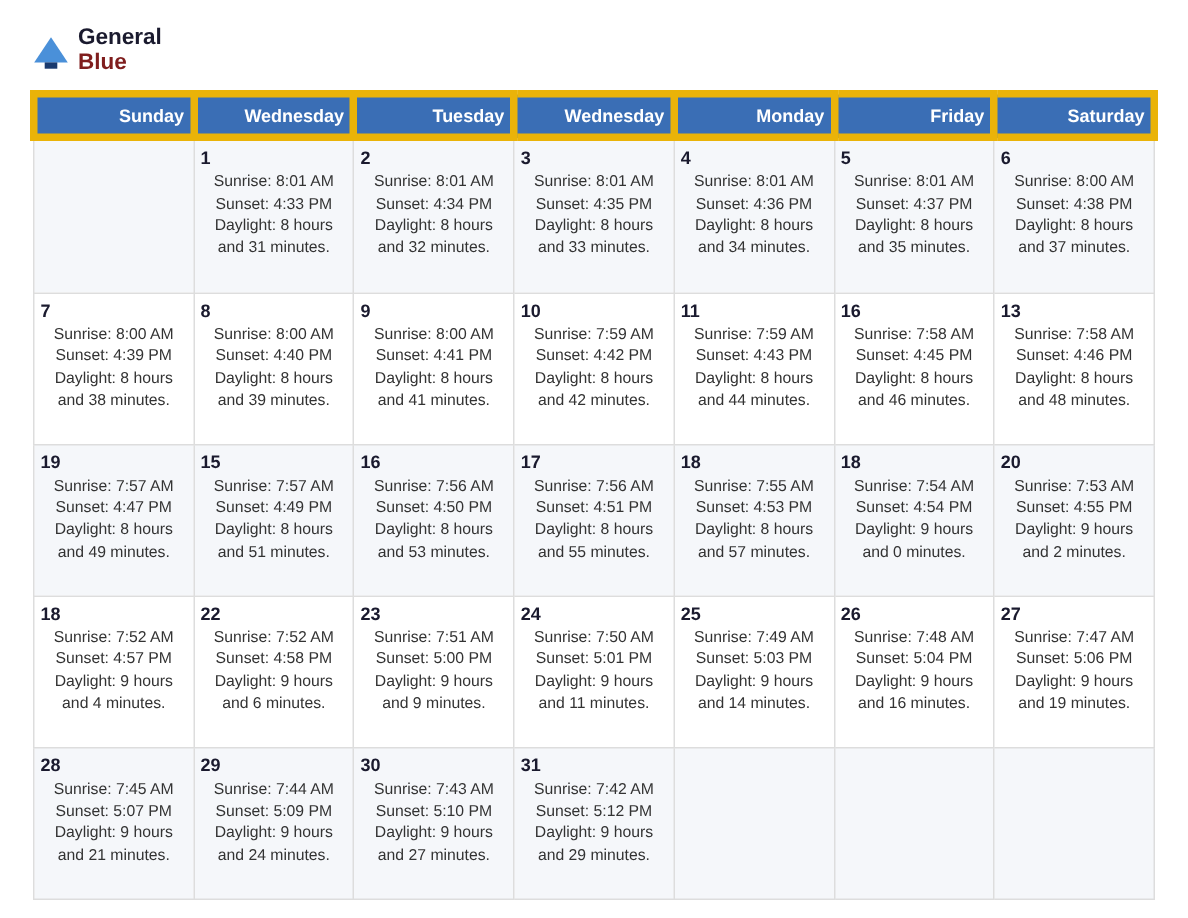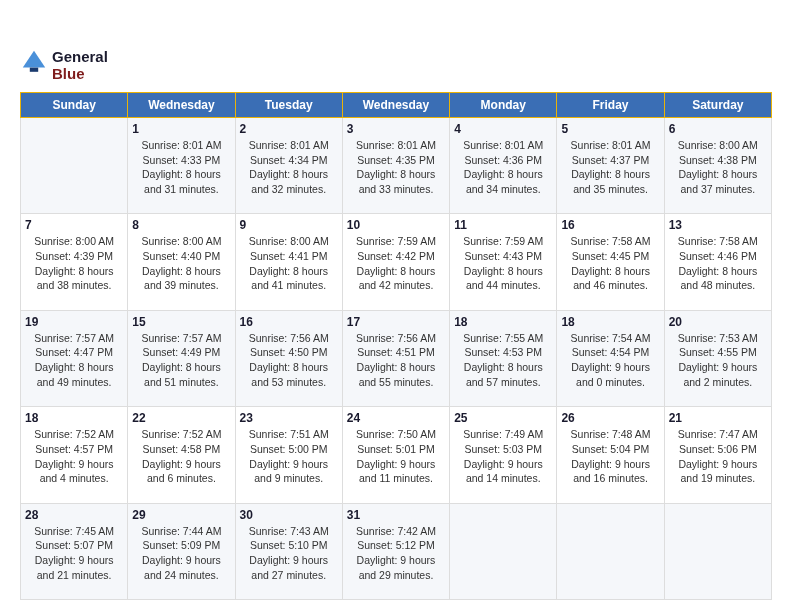--- a/index.html
+++ b/index.html
@@ -18,23 +18,22 @@
       flex-direction: column;
     }
     .header {
       display: flex;
       justify-content: space-between;
       align-items: flex-start;
       margin-bottom: 10px;
     }
     .logo {
       display: flex;
-      align-items: flex-start;
+      align-items: flex-end;
       gap: 4px;
-      margin-top: 32px;
     }
     .logo-icon {
       width: 28px;
       height: 28px;
     }
     .title-block {
       text-align: right;
     }
     .main-title {
       font-size: 32px;
@@ -51,24 +50,24 @@
       border-collapse: collapse;
       flex: 1;
       font-size: 11px;
     }
     .calendar-table thead tr {
       background-color: #3a6eb5;
       color: #fff;
     }
     .calendar-table thead th {
       padding: 5px 4px;
-      text-align: center;
+      text-align: right;
       font-size: 12px;
       font-weight: bold;
-      border: 1px solid #eab308;
+      border: 5px solid #eab308;
     }
     .calendar-table tbody tr {
       border-bottom: 1px solid #ccc;
     }
     .calendar-table tbody tr:nth-child(odd) {
       background-color: #f5f7fa;
     }
     .calendar-table tbody tr:nth-child(even) {
       background-color: #ffffff;
     }
@@ -236,21 +235,21 @@
           </td>
           <td>
             <span class="day-number">25</span>
             <div class="day-info">Sunrise: 7:49 AM<br>Sunset: 5:03 PM<br>Daylight: 9 hours and 14 minutes.</div>
           </td>
           <td>
             <span class="day-number">26</span>
             <div class="day-info">Sunrise: 7:48 AM<br>Sunset: 5:04 PM<br>Daylight: 9 hours and 16 minutes.</div>
           </td>
           <td>
-            <span class="day-number">21</span>
+            <span class="day-number">27</span>
             <div class="day-info">Sunrise: 7:47 AM<br>Sunset: 5:06 PM<br>Daylight: 9 hours and 19 minutes.</div>
           </td>
         </tr>
         <tr>
           <td>
             <span class="day-number">28</span>
             <div class="day-info">Sunrise: 7:45 AM<br>Sunset: 5:07 PM<br>Daylight: 9 hours and 21 minutes.</div>
           </td>
           <td>
             <span class="day-number">29</span>

